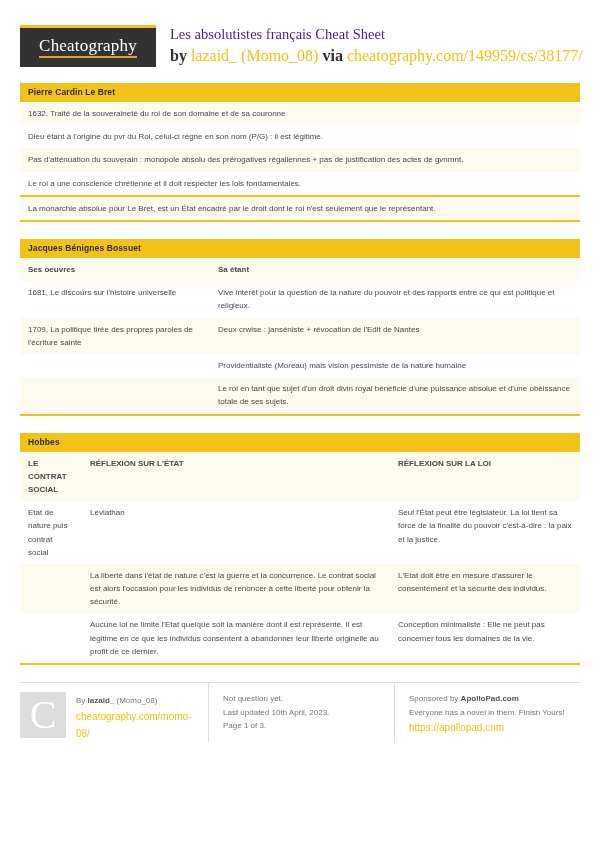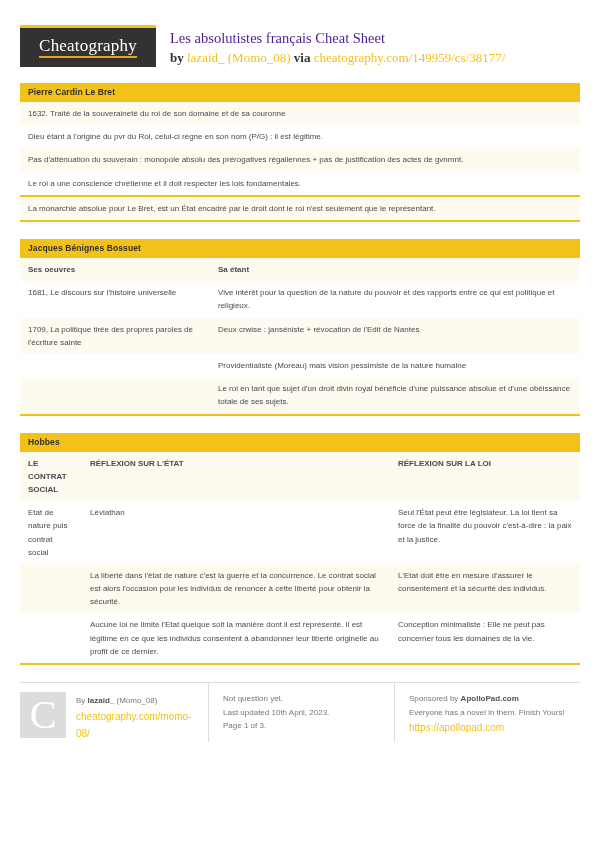--- a/index.html
+++ b/index.html
@@ -56,21 +56,21 @@
   }
   .sheet-title {
     font-family: "Liberation Serif", serif;
     font-size: 14.5px;
     color: #4c1d95;
     line-height: 1.3;
     white-space: nowrap;
   }
   .sheet-byline {
     font-family: "Liberation Serif", serif;
-    font-size: 13px;
+    font-size: 16px;
     color: #333132;
     line-height: 1.4;
     margin-top: 1px;
     white-space: nowrap;
   }
   .sheet-byline .lnk {
     color: #f3c218;
   }
   .sheet-byline .bold {
     font-weight: bold;

